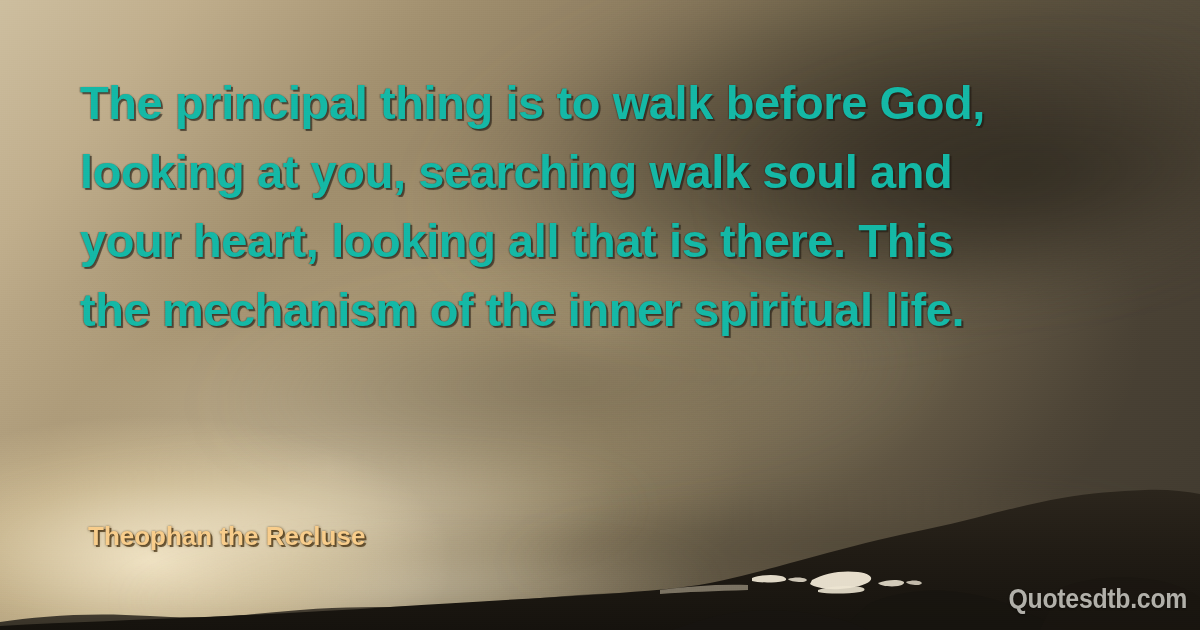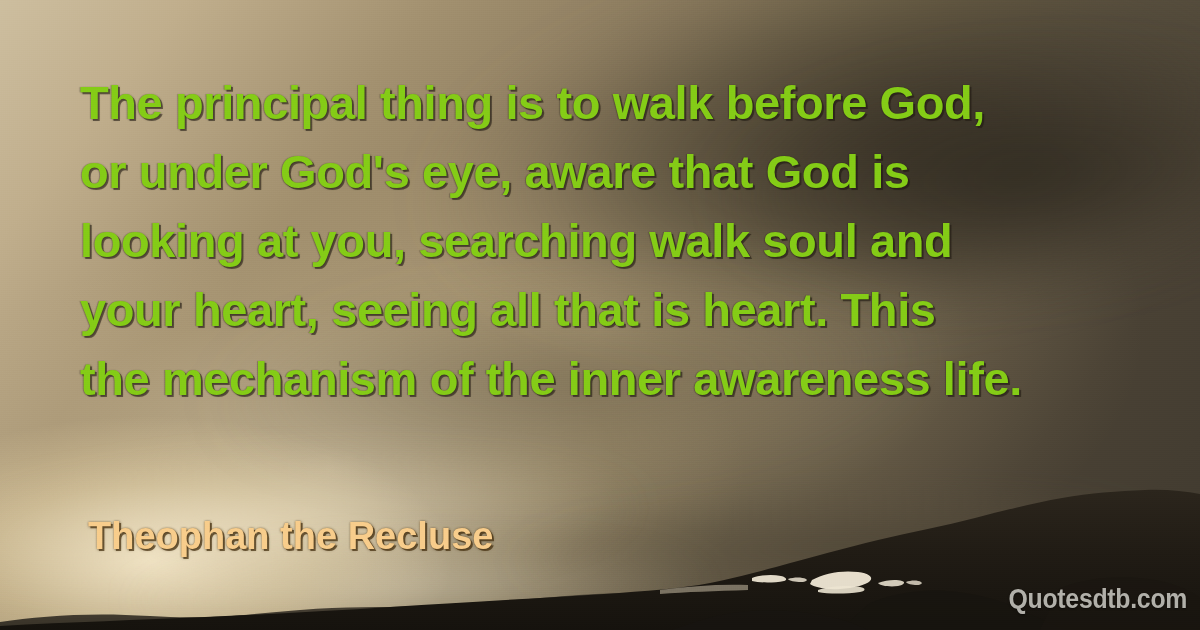--- a/index.html
+++ b/index.html
@@ -141,35 +141,35 @@
     top:68px;
     width:1070px;
   }
   .quote-line {
     display:block;
     font-family:"Liberation Sans", sans-serif;
     font-weight:700;
     font-size:47px;
     line-height:69px;
     letter-spacing:-0.4px;
-    color:#84cc16;
+    color:#14b8a6;
     white-space:nowrap;
     text-shadow:
       2px 2px 0 rgba(32,26,18,0.55),
       1px 1px 2px rgba(32,26,18,0.45),
       -1px 0 1px rgba(40,33,22,0.30);
   }
 
   .author {
     position:absolute;
     left:88px;
     top:513px;
     font-family:"Liberation Sans", sans-serif;
     font-weight:700;
-    font-size:38px;
+    font-size:26px;
     line-height:46px;
     letter-spacing:0px;
     color:#f8cd8b;
     white-space:nowrap;
     text-shadow:
       2px 2px 0 rgba(70,48,16,0.70),
       1px 1px 3px rgba(60,40,12,0.55),
       0 0 2px rgba(90,62,20,0.55);
   }
 
@@ -254,24 +254,23 @@
         <path d="M906 582 C911 580, 918 580, 921 582 C923 583, 921 585, 917 585
                  C912 585, 907 584, 906 582 Z" opacity="0.8"></path>
       </g>
 
       <path d="M660 590 C690 586, 720 584, 748 585 L748 590 C716 591, 686 592, 660 594 Z" fill="#efe3c6" opacity="0.45"></path>
     </svg>
   </div>
 
   <div class="quote">
     <span class="quote-line">The principal thing is to walk before God,</span>
-    <span class="quote-line">or under God's eye, aware that God is</span>
     <span class="quote-line">looking at you, searching walk soul and</span>
-    <span class="quote-line">your heart, seeing all that is heart. This</span>
-    <span class="quote-line">the mechanism of the inner awareness life.</span>
+    <span class="quote-line">your heart, looking all that is there. This</span>
+    <span class="quote-line">the mechanism of the inner spiritual life.</span>
   </div>
 
   <div class="author">Theophan the Recluse</div>
 
   <div class="watermark">Quotesdtb.com</div>
 
   <div class="grain"></div>
 
 </div>
 

